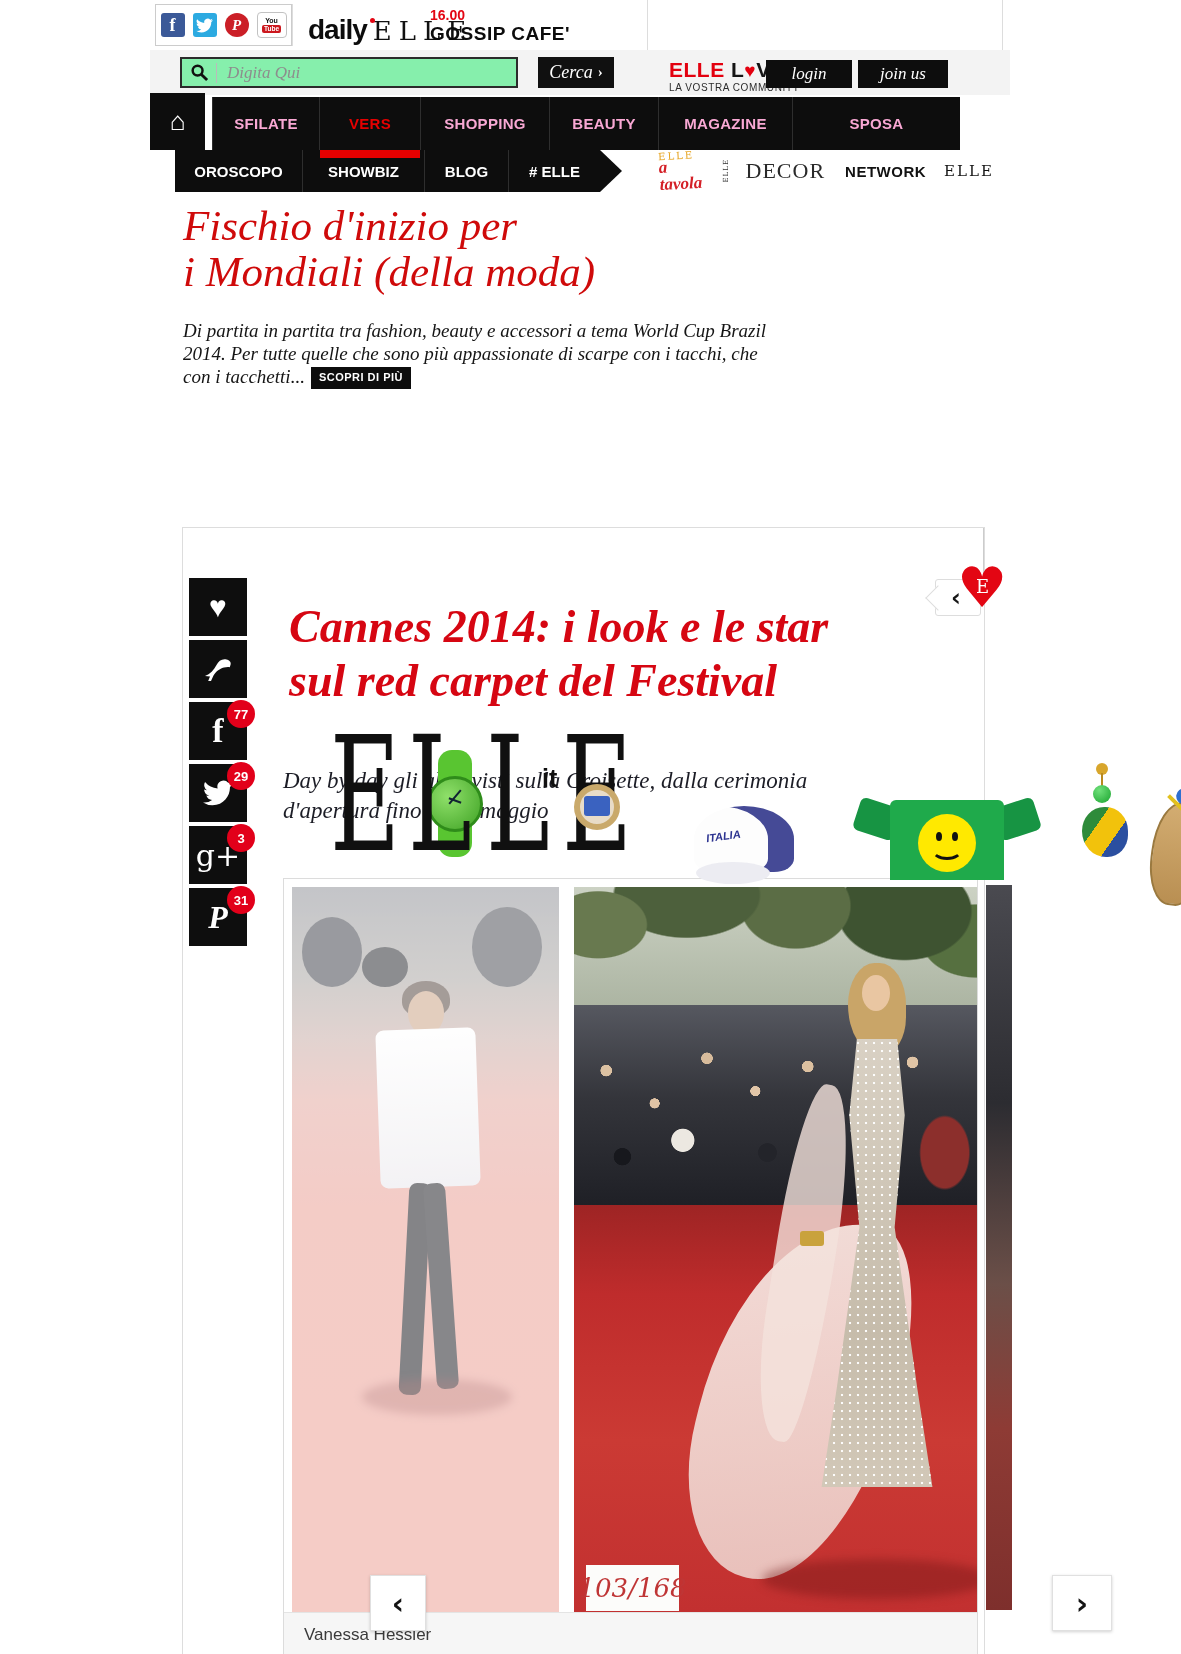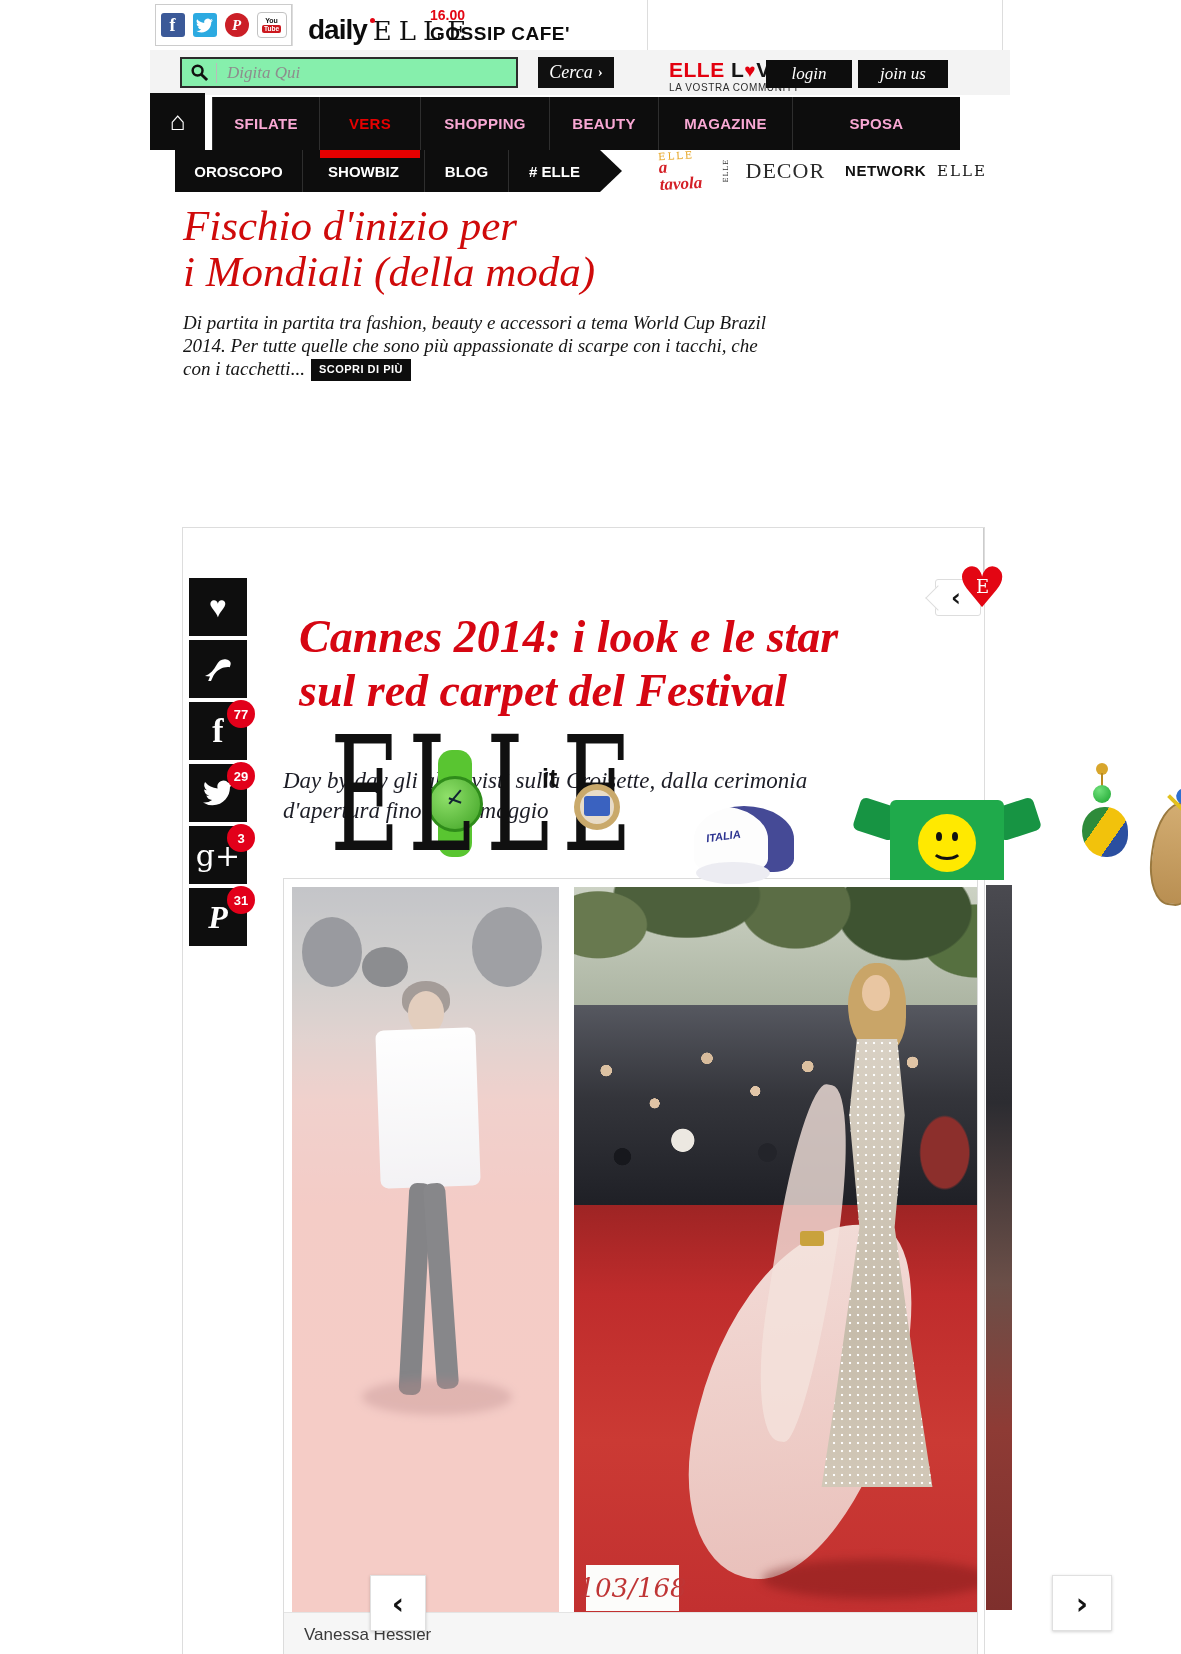--- a/index.html
+++ b/index.html
@@ -58,28 +58,28 @@
 .n2:first-child{border-left:0}
 #nav2-arrow{width:0;height:0;border-top:21px solid transparent;border-bottom:21px solid transparent;border-left:22px solid #0d0d0d}
 #partners{left:645px;top:150px;width:315px;height:42px;background:#fff;display:flex;align-items:center}
 .psep{width:1px;height:34px;background:#aaa;margin:0 10px}
 #p-tavola{margin-left:14px;line-height:1;transform:rotate(-3deg)}
 #p-tavola .pt-elle{font-family:"DejaVu Serif",serif;font-size:10px;color:#e6a31f;letter-spacing:2px}
 #p-tavola .pt-script{font-family:"Liberation Serif",serif;font-style:italic;font-weight:bold;font-size:17px;color:#d42027;margin-top:-3px}
 #p-decor{display:flex;align-items:center;gap:16px}
 #p-decor .pd-elle{font-family:"DejaVu Serif",serif;font-size:7px;color:#333;letter-spacing:1px;writing-mode:vertical-rl;transform:rotate(180deg)}
 #p-decor .pd-main{font-family:"Liberation Serif",serif;font-size:22px;color:#2a2a2a;letter-spacing:1px}
-#p-network{display:flex;align-items:flex-start;gap:11px}
+#p-network{display:flex;align-items:center;gap:18px}
 #p-network .pn-a{font-weight:bold;font-size:15px;color:#111;letter-spacing:.5px}
 #p-network .pn-b{font-family:"DejaVu Serif",serif;font-size:15px;color:#111;letter-spacing:2px}
 
 
 #feature{left:183px;top:203px;width:640px}
 .f-title{font-family:"Liberation Serif",serif;font-style:italic;font-weight:normal;font-size:43px;line-height:1.07;color:#cf0a0a}
-#f-excerpt{margin-top:16px;width:600px;font-family:"Liberation Serif",serif;font-style:italic;font-size:19px;line-height:1.22;color:#151515}
+#f-excerpt{margin-top:24px;width:600px;font-family:"Liberation Serif",serif;font-style:italic;font-size:19px;line-height:1.22;color:#151515}
 #f-cta{display:inline-block;background:#0d0d0d;color:#fff;font-family:"Liberation Sans",sans-serif;font-style:normal;font-weight:bold;font-size:11px;letter-spacing:.5px;padding:4px 8px;margin-left:6px;vertical-align:2px}
 
 
 #banner{left:150px;top:360px;width:920px;height:170px}
 .b-letter{position:absolute;top:370px;font-family:"DejaVu Serif",serif;font-size:160px;line-height:130px;color:#101010;transform:scaleX(.6);transform-origin:left top;z-index:2}
 #b-it{position:absolute;left:392px;top:404px;font-weight:bold;font-size:25px;color:#111;z-index:3}
 .deco{position:absolute;z-index:1}
 #d-watch{left:268px;top:390px;width:74px;height:107px}
 #d-watch .strap{position:absolute;left:20px;top:0;width:34px;height:107px;background:#59c531;border-radius:14px}
 #d-watch .face{position:absolute;left:9px;top:26px;width:56px;height:56px;border-radius:50%;background:radial-gradient(circle at 35% 35%,#8fe06a,#3fa224);border:3px solid #2f8c1a}
@@ -375,21 +375,21 @@
   </div>
   <div class="share-box" style="top:298px">
     <span class="gp">g+</span>
     <span class="badge">3</span>
   </div>
   <div class="share-box" style="top:360px">
     <span class="pin-p">P</span>
     <span class="badge">31</span>
   </div>
 
-  <h1 id="a-title" style="margin:16px;font-weight:bold">Cannes 2014: i look e le star sul red carpet del Festival</h1>
+  <h1 id="a-title" style="margin:6px;font-weight:bold">Cannes 2014: i look e le star sul red carpet del Festival</h1>
   <div id="a-sub">Day by day gli abiti visti sulla Croisette, dalla cerimonia d'apertura fino al 25 maggio</div>
 
   <div id="love-string"></div>
   <div id="love-tag">
       <span class="chev">‹</span>
     </div>
   <div id="love-heart">
     <span class="h">♥</span>
     <span class="e">E</span>
   </div>

